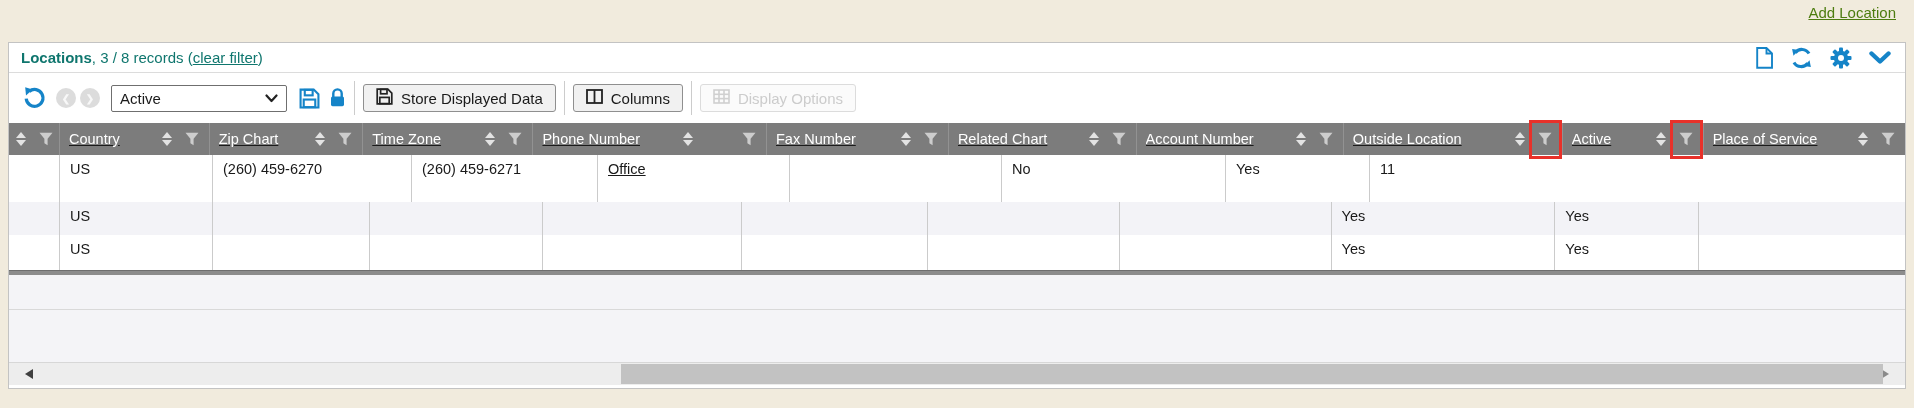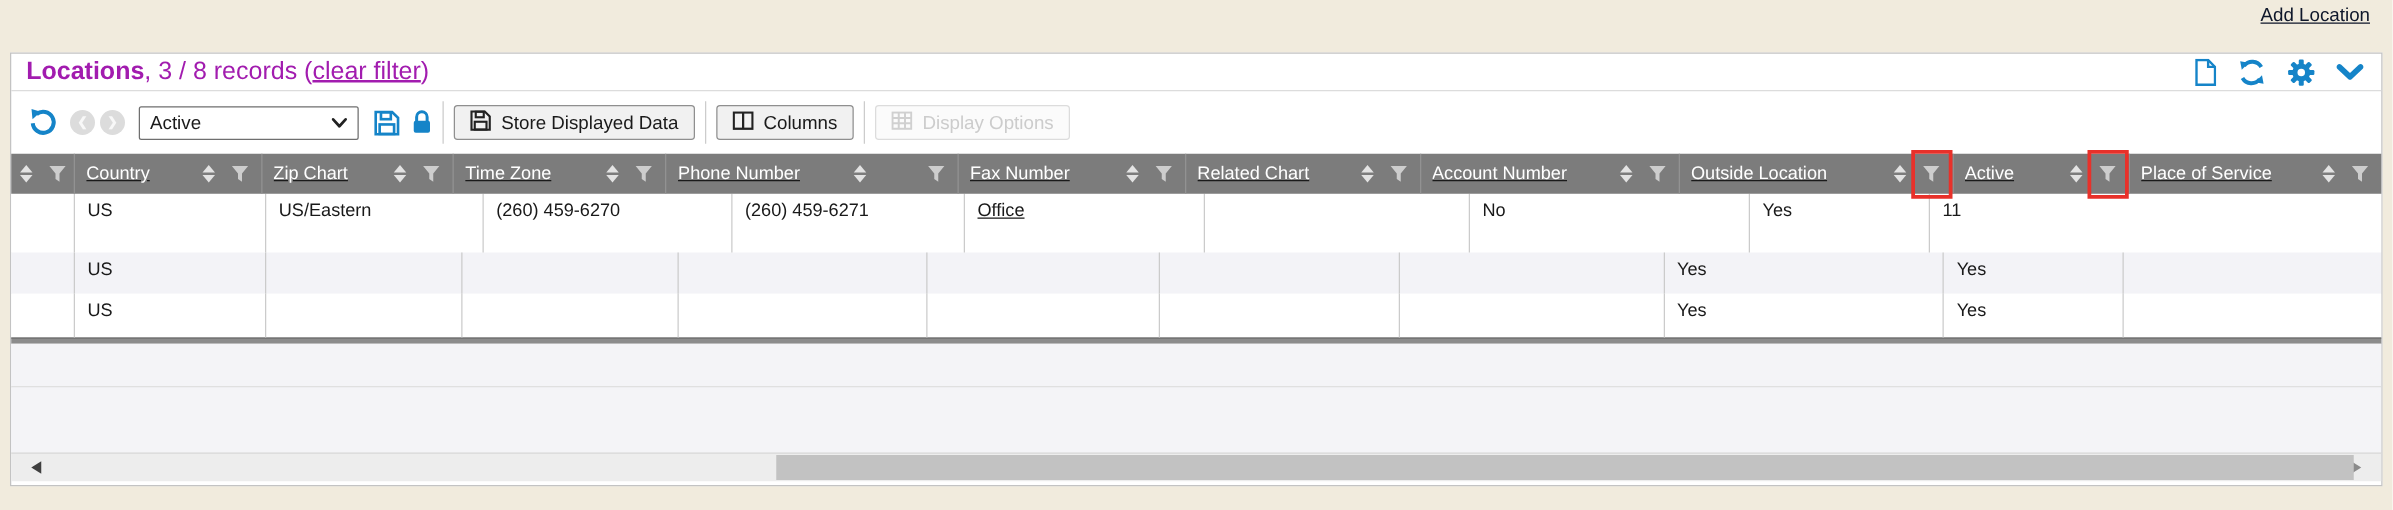--- a/index.html
+++ b/index.html
@@ -9,33 +9,33 @@
     font-family:"Liberation Sans", sans-serif;
     position:relative;
     overflow:hidden;
     color:#1a1a1a;
   }
   a { color:inherit; }
 
   
   .add-location {
     position:absolute; top:4px; right:18px;
-    font-size:15px; color:#0f172a; text-decoration:underline; cursor:pointer;
+    font-size:15px; color:#4d7c0f; text-decoration:underline; cursor:pointer;
   }
 
   
   .panel {
     position:absolute; left:8px; right:8px; top:42px; height:347px;
     background:#fff; border:1px solid #c3c3c3;
   }
   .panel-header {
     height:30px; display:flex; align-items:center;
     border-bottom:1px solid #dcdcdc; padding:0 14px 0 12px;
   }
-  .panel-title { font-size:20px; color:#a21caf; white-space:nowrap; }
+  .panel-title { font-size:15px; color:#0f766e; white-space:nowrap; }
   .panel-title b { font-weight:700; }
   .panel-title a { text-decoration:underline; cursor:pointer; }
   .panel-header-icons { margin-left:auto; display:flex; align-items:center; gap:17px; }
   .panel-header-icons .hicon { display:flex; align-items:center; cursor:pointer; }
 
   
   .toolbar { height:50px; display:flex; align-items:center; padding-left:13px; }
   .tb-undo { display:flex; cursor:pointer; margin-right:6px; }
   .navcircle {
     width:20px; height:20px; border-radius:50%; background:#dcdcdc;
@@ -362,21 +362,20 @@
           <svg width="14" height="14" viewBox="0 0 14 14">
             <path d="M0.5 0.8 H13.5 L8.6 6.8 V13.3 L5.4 11.2 V6.8 Z" fill="#cdcdcd"></path>
           </svg>
         </span>
       </div>
     </div>
   <div id="grid-body">
       <div class="grid-row" style="height: 47px;">
         <div class="td" style="width: 51px;"></div>
         <div class="td" style="width: 153px;">US</div>
-        <div class="td" style="width: 174px;">US/Eastern</div>
         <div class="td" style="width: 199px;">(260) 459-6270</div>
         <div class="td" style="width: 186px;">(260) 459-6271</div>
         <div class="td" style="width: 192px;"><a>Office</a></div>
         <div class="td" style="width: 212px;"></div>
         <div class="td" style="width: 224px;">No</div>
         <div class="td" style="width: 144px;">Yes</div>
         <div class="td" style="width: 206px;">11</div>
       </div>
       <div class="grid-row striped" style="height: 33px;">
         <div class="td" style="width: 51px;"></div>

